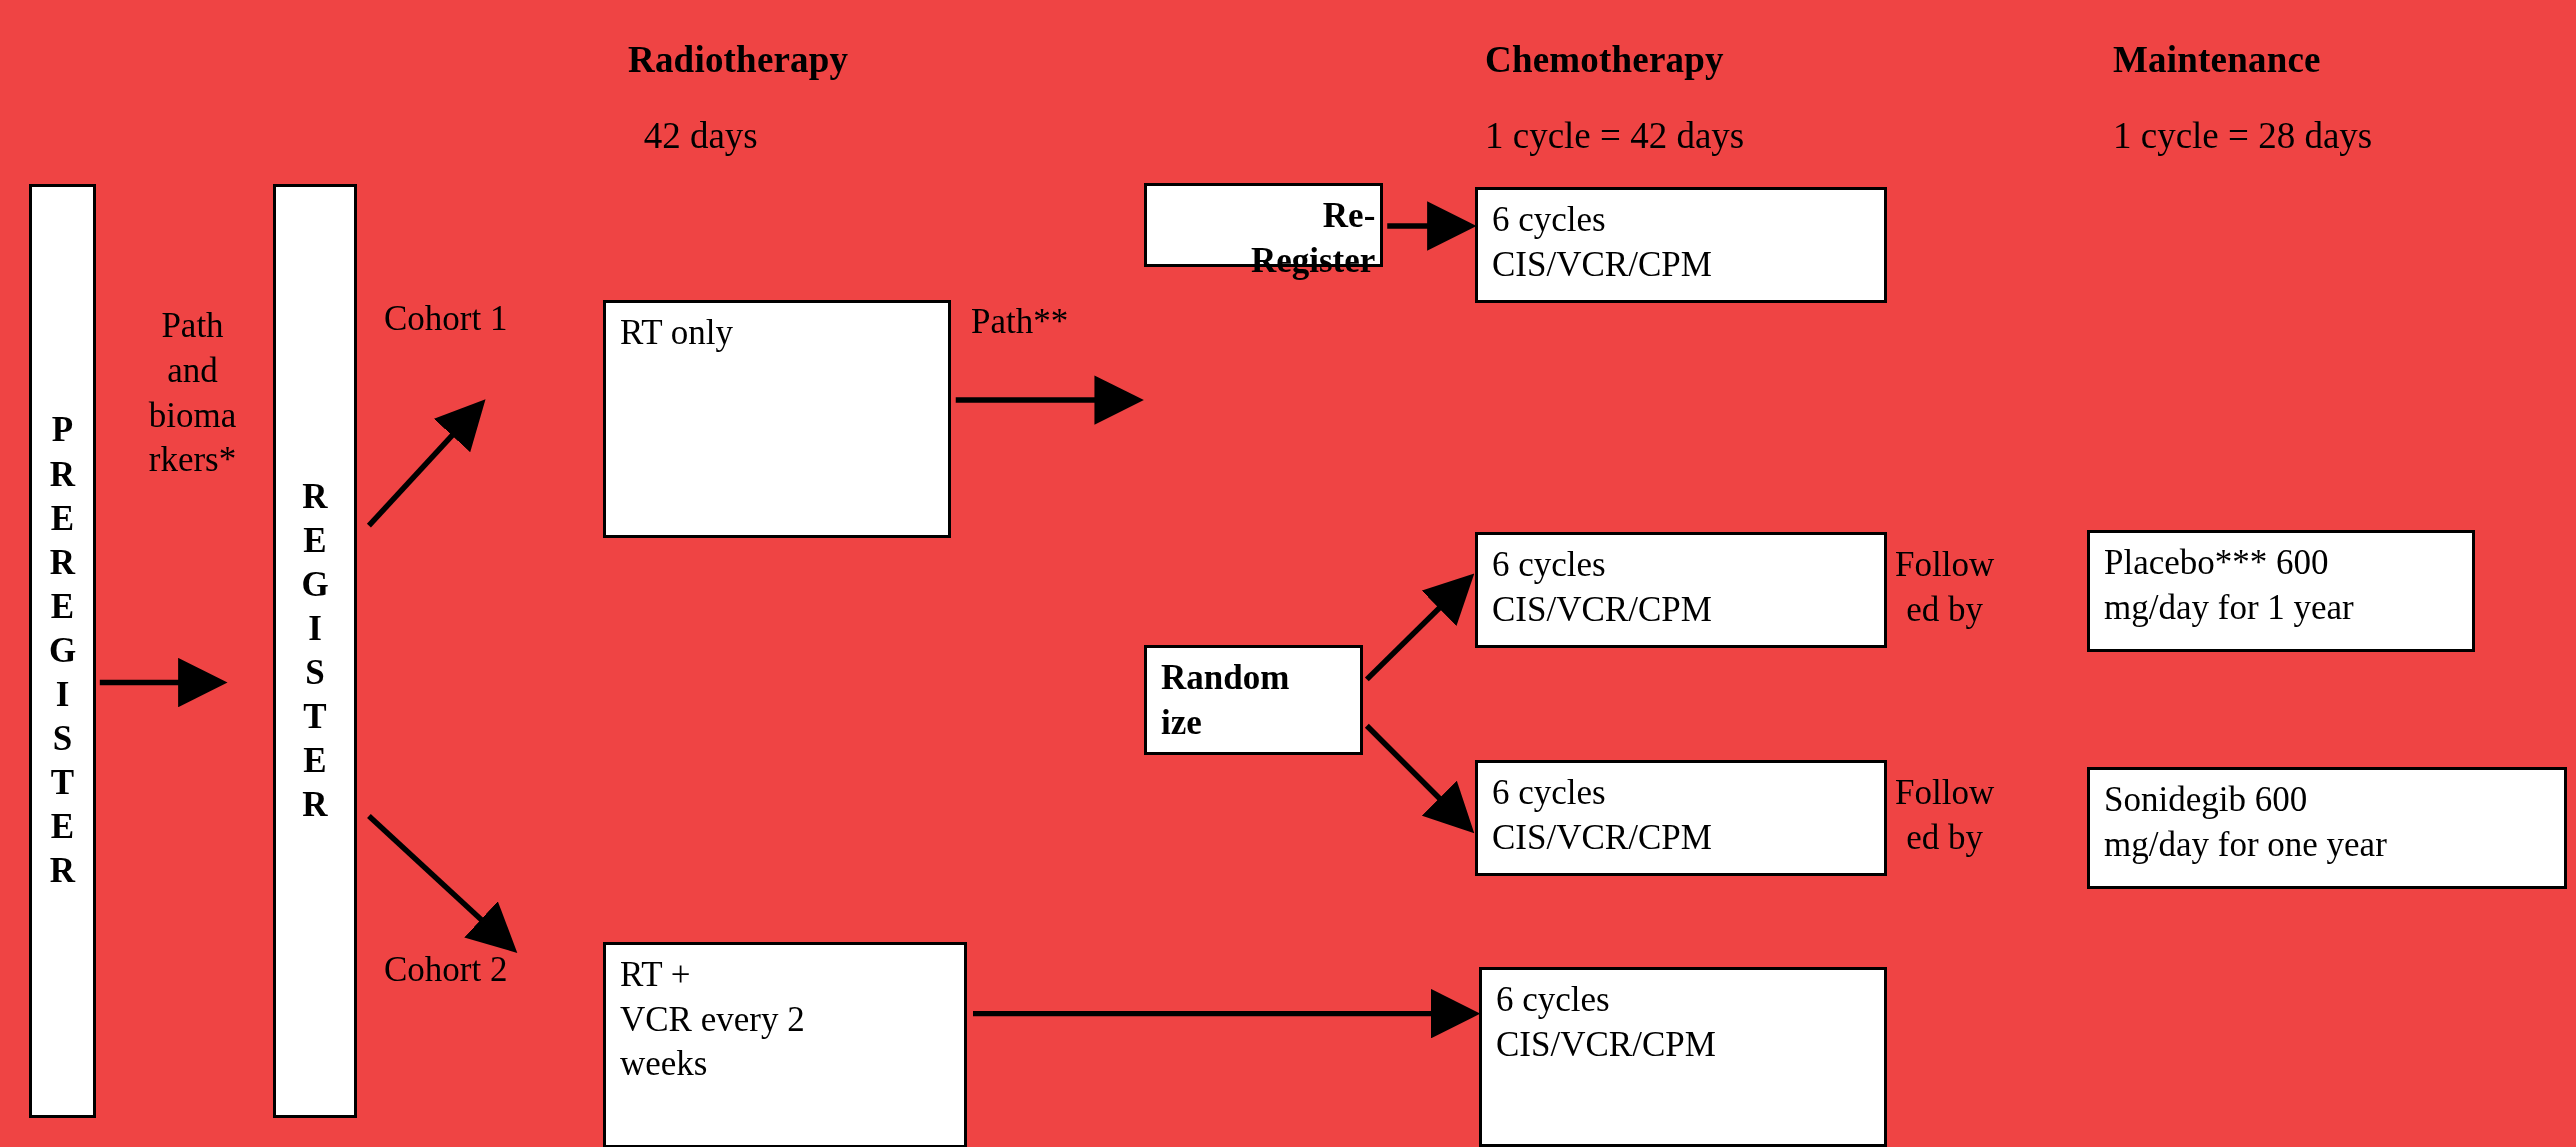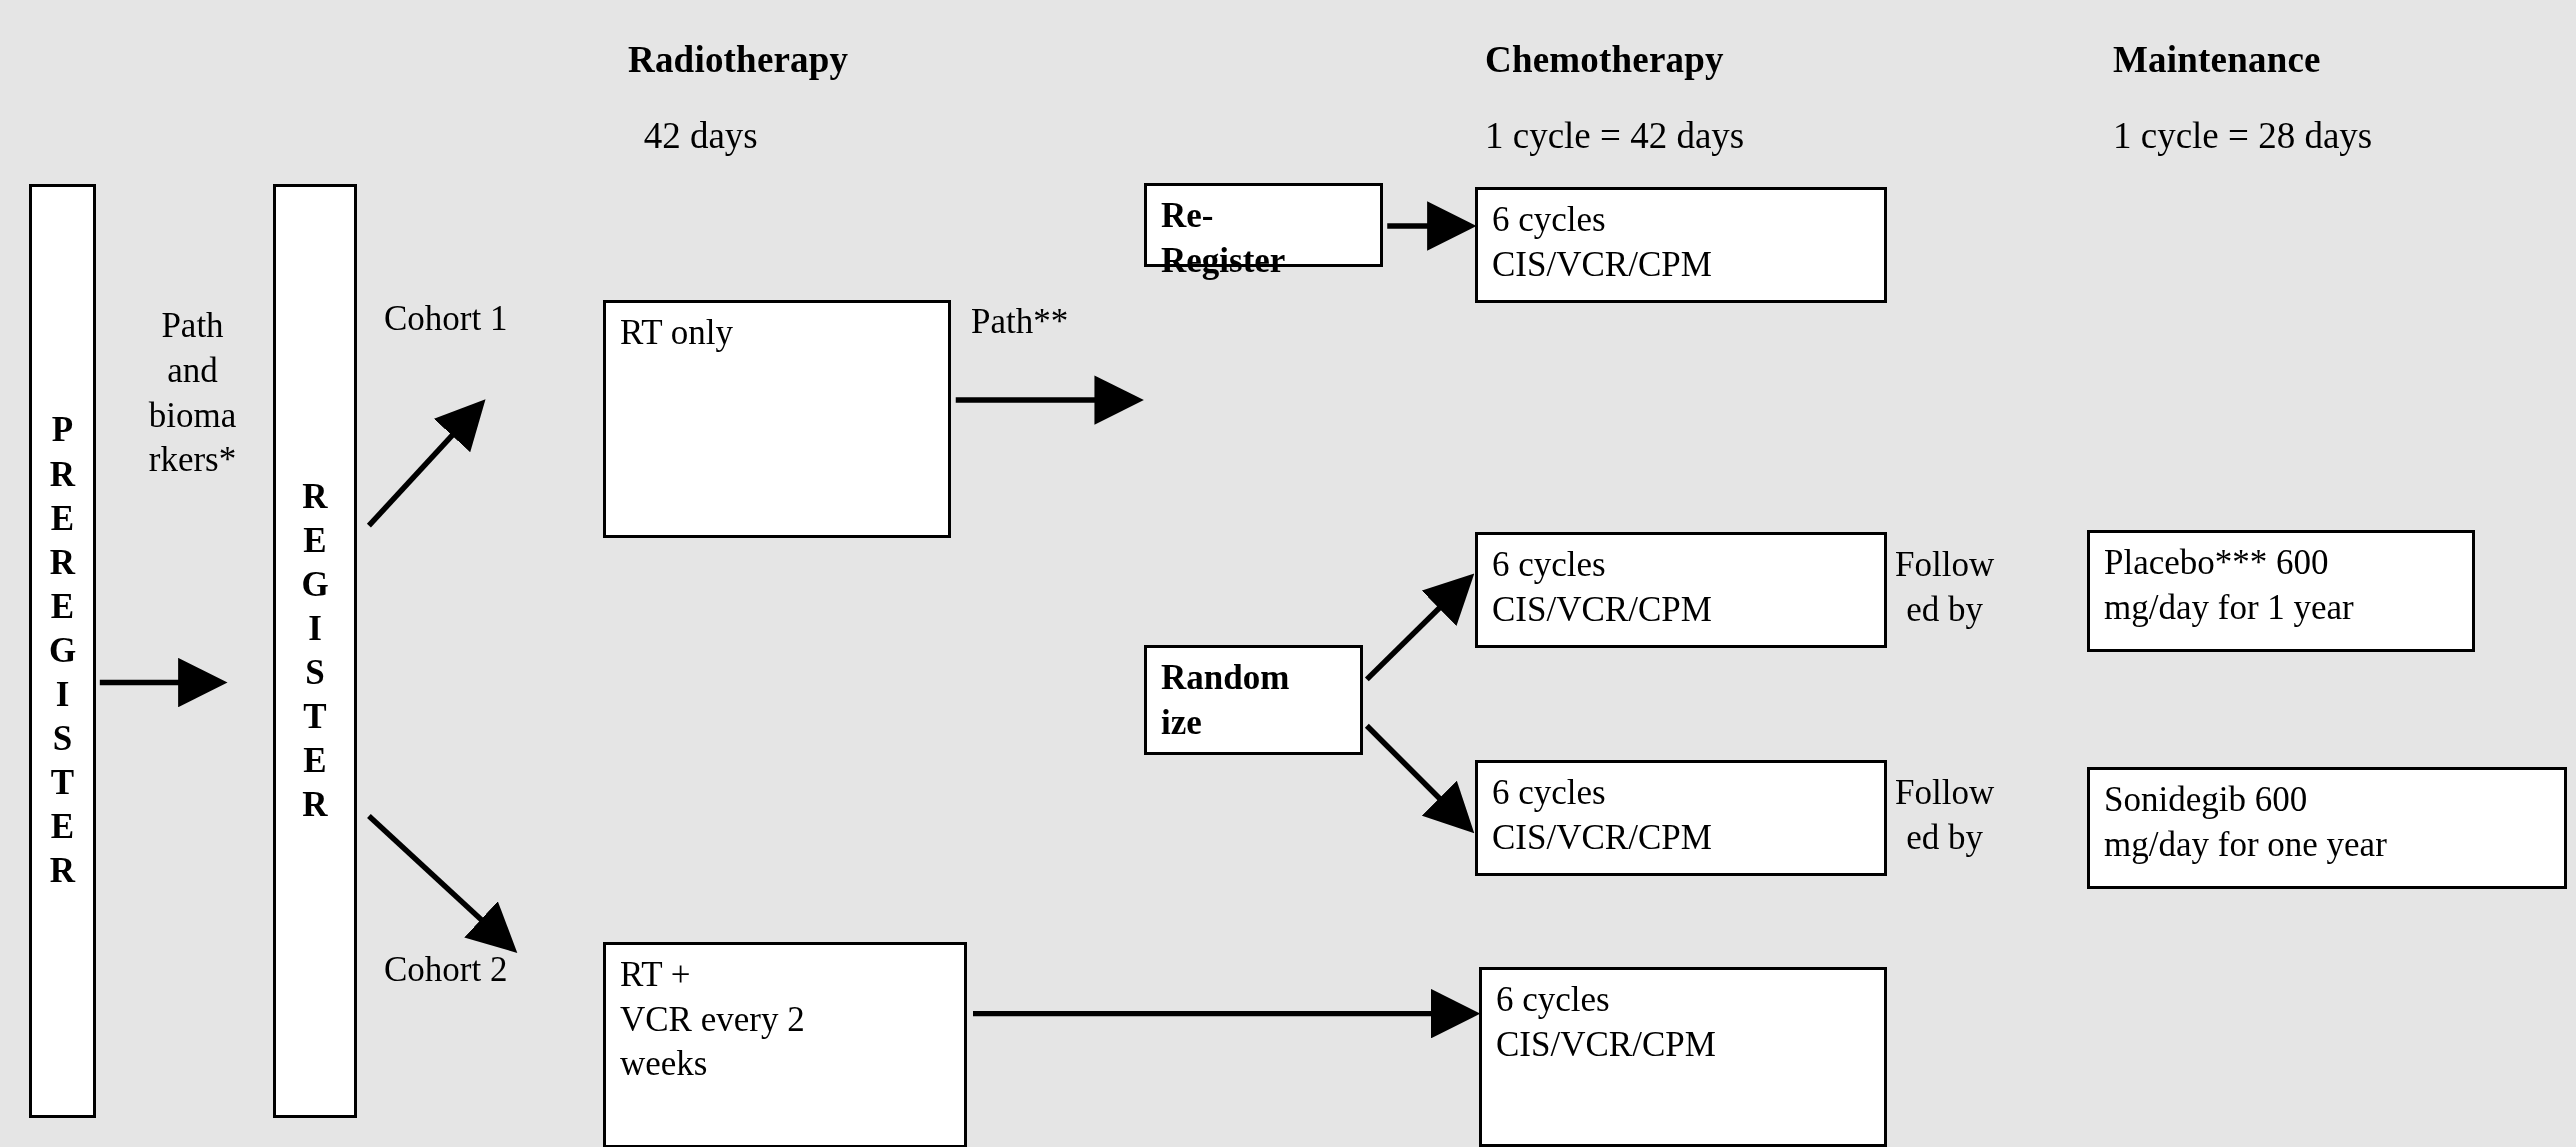--- a/index.html
+++ b/index.html
@@ -9,21 +9,21 @@
     background: #ffffff;
   }
   body {
     font-family: "Liberation Serif", "DejaVu Serif", serif;
     color: #000000;
   }
   #canvas {
     position: relative;
     width: 2576px;
     height: 1147px;
-    background: #e5e5e5;
+    background: #ef4444;
     overflow: hidden;
   }
 
   
   .col-header {
     position: absolute;
     line-height: 1.22;
     white-space: pre;
   }
   .col-header .hd-title {
@@ -150,21 +150,21 @@
   <div class="label" style="left:384px; top:297px;">Cohort 1</div>
 
   <div class="label" style="left:384px; top:948px;">Cohort 2</div>
 
   <div class="box" id="box-rt-only" style="left:603px; top:300px; width:348px; height:238px;">
     <div class="box-text">RT only</div>
   </div>
 
   <div class="label" style="left:971px; top:300px;">Path**</div>
 
-  <div class="box" id="box-re-register" style="left:1144px; top:183px; width:239px; height:84px;">
+  <div class="box" id="box-re-register" style="left:1144px; top:183px; width:239px; height:84px;text-align:right;">
     <div class="box-text bold">Re-
 Register</div>
   </div>
 
   <div class="box" id="box-chemo-top" style="left:1475px; top:187px; width:412px; height:116px;">
     <div class="box-text">6 cycles
 CIS/VCR/CPM</div>
   </div>
 
   <div class="box" id="box-randomize" style="left:1144px; top:645px; width:219px; height:110px;">

